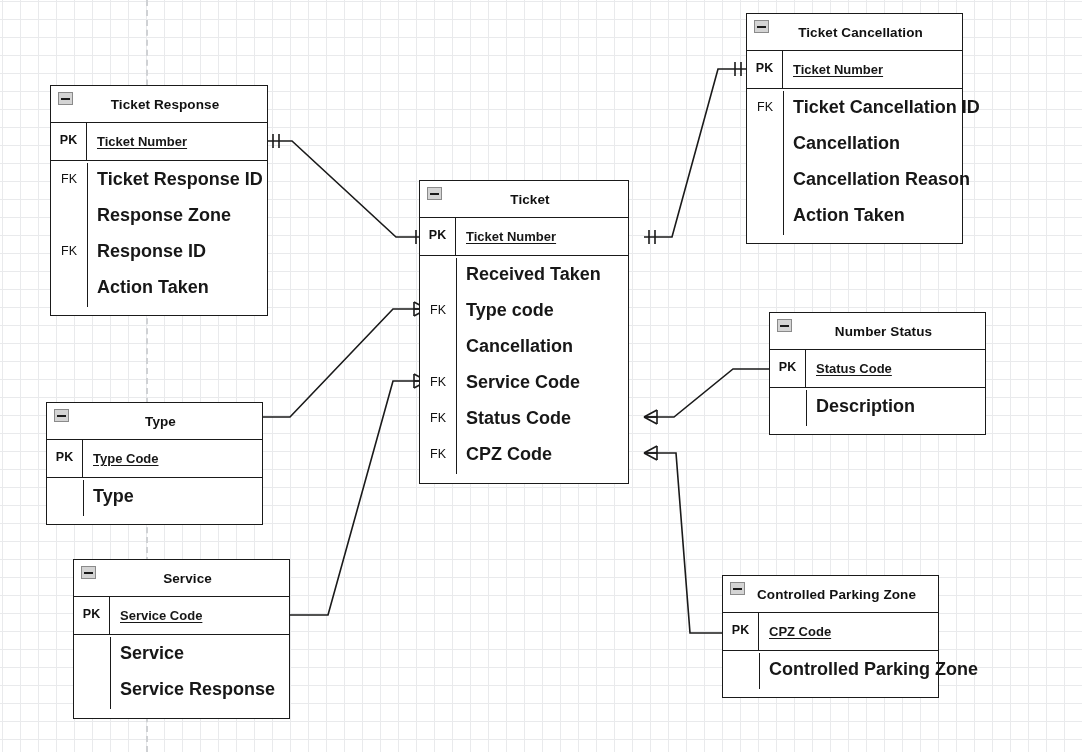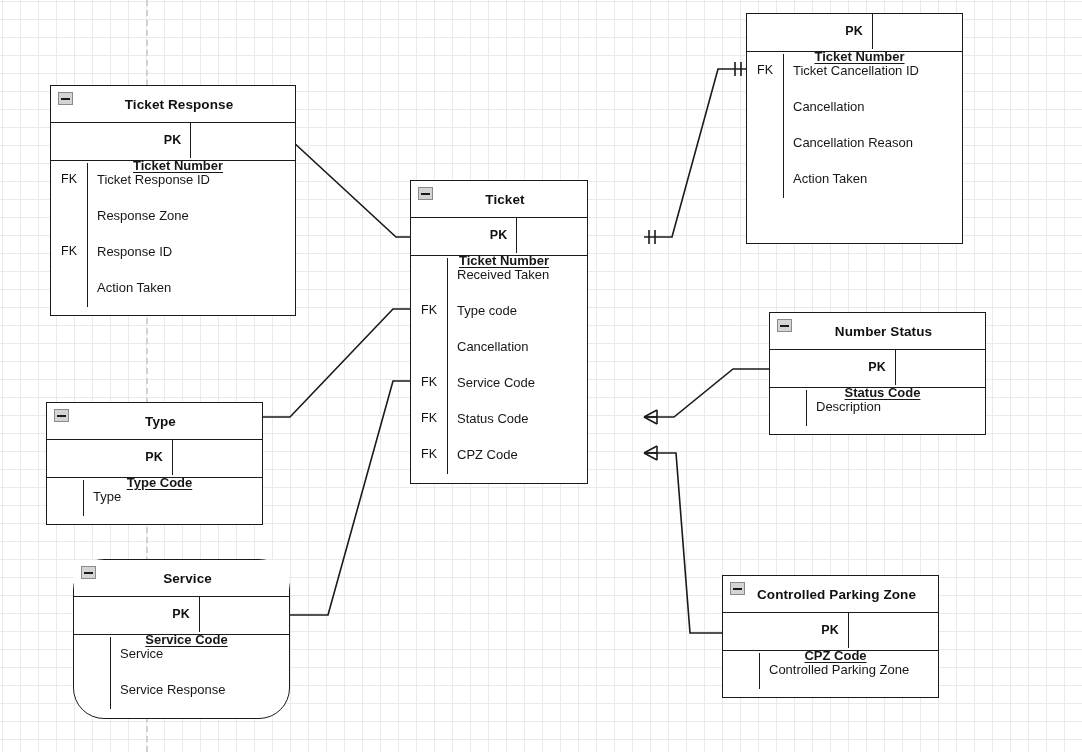--- a/index.html
+++ b/index.html
@@ -123,33 +123,33 @@
   .row .key {
     width: 36px;
     min-width: 36px;
     text-align: center;
     font-size: 12.5px;
     color: #111111;
     box-sizing: border-box;
   }
   .pk-section .row {
     height: 37px;
-    flex-direction: column;
   }
   .pk-section .key {
     font-weight: bold;
     border-right: 1.6px solid #1a1a1a;
     height: 100%;
     line-height: 35px;
   }
   .row .name {
     padding-left: 10px;
-    font-size: 13px;
+    font-size: 18px;
     color: #171717;
     white-space: nowrap;
+    font-weight: bold;
   }
   .pk-section .name {
     font-weight: bold;
     text-decoration: underline;
     text-underline-offset: 2px;
     font-size: 13px;
   }
 </style>
 </head>
 <body>
@@ -189,21 +189,21 @@
         <line x1="644" y1="417" x2="657" y2="424"></line>
         <line x1="657" y1="410" x2="657" y2="424"></line>
         <line x1="644" y1="453" x2="657" y2="446"></line>
         <line x1="644" y1="453" x2="657" y2="453"></line>
         <line x1="644" y1="453" x2="657" y2="460"></line>
         <line x1="657" y1="446" x2="657" y2="460"></line>
       </g>
   </svg>
 
   <div id="entity-layer">
-      <div class="entity" style="left: 50px; top: 85px; width: 246px; height: 231px;">
+      <div class="entity" style="left: 50px; top: 85px; width: 218px; height: 231px;">
         <div class="ent-header">
           <span class="collapse-icon"></span>
           <span class="ent-title">Ticket Response</span>
         </div>
         <div class="pk-section">
           <div class="row">
             <div class="key">PK</div>
             <div class="name">Ticket Number</div>
           </div>
         </div>
@@ -220,21 +220,21 @@
           <div class="row">
             <div class="key">FK</div>
             <div class="name">Response ID</div>
           </div>
           <div class="row">
             <div class="key"></div>
             <div class="name">Action Taken</div>
           </div>
         </div>
       </div>
-      <div class="entity" style="left: 410px; top: 180px; width: 178px; height: 304px;">
+      <div class="entity" style="left: 419px; top: 180px; width: 210px; height: 304px;">
         <div class="ent-header">
           <span class="collapse-icon"></span>
           <span class="ent-title">Ticket</span>
         </div>
         <div class="pk-section">
           <div class="row">
             <div class="key">PK</div>
             <div class="name">Ticket Number</div>
           </div>
         </div>
@@ -260,20 +260,24 @@
             <div class="key">FK</div>
             <div class="name">Status Code</div>
           </div>
           <div class="row">
             <div class="key">FK</div>
             <div class="name">CPZ Code</div>
           </div>
         </div>
       </div>
       <div class="entity" style="left: 746px; top: 13px; width: 217px; height: 231px;">
+        <div class="ent-header">
+          <span class="collapse-icon"></span>
+          <span class="ent-title">Ticket Cancellation</span>
+        </div>
         <div class="pk-section">
           <div class="row">
             <div class="key">PK</div>
             <div class="name">Ticket Number</div>
           </div>
         </div>
         <div class="attr-section">
           <div class="divider"></div>
           <div class="row">
             <div class="key">FK</div>
@@ -324,21 +328,21 @@
           </div>
         </div>
         <div class="attr-section">
           <div class="divider"></div>
           <div class="row">
             <div class="key"></div>
             <div class="name">Description</div>
           </div>
         </div>
       </div>
-      <div class="entity" style="left: 73px; top: 559px; width: 217px; height: 160px; border-radius: 31px;">
+      <div class="entity" style="left: 73px; top: 559px; width: 217px; height: 160px;">
         <div class="ent-header">
           <span class="collapse-icon"></span>
           <span class="ent-title">Service</span>
         </div>
         <div class="pk-section">
           <div class="row">
             <div class="key">PK</div>
             <div class="name">Service Code</div>
           </div>
         </div>

